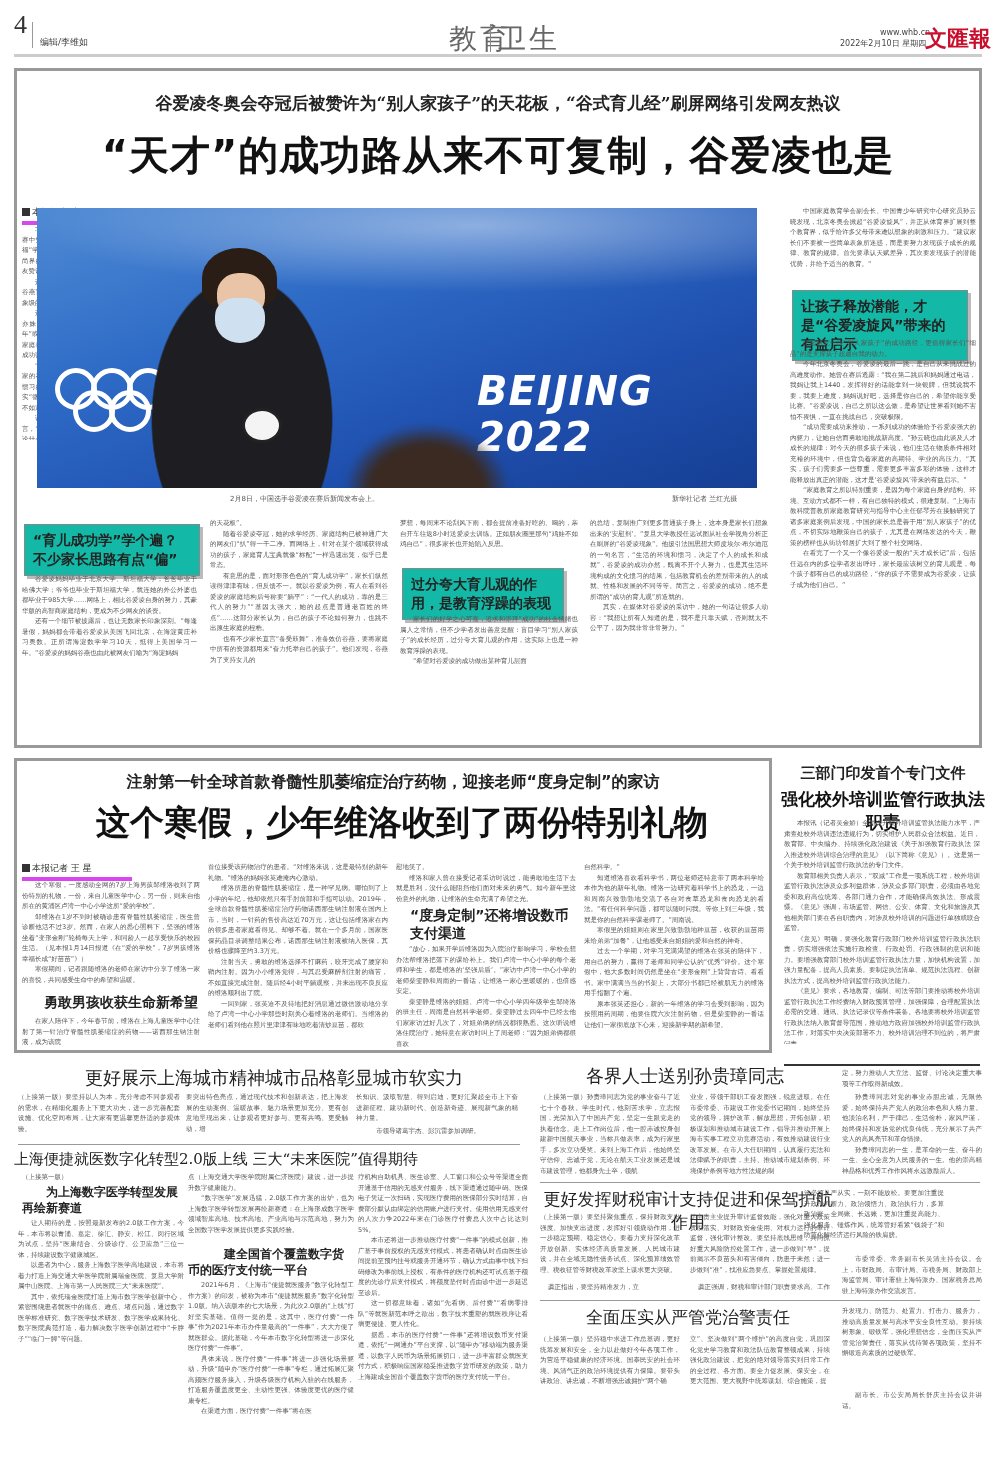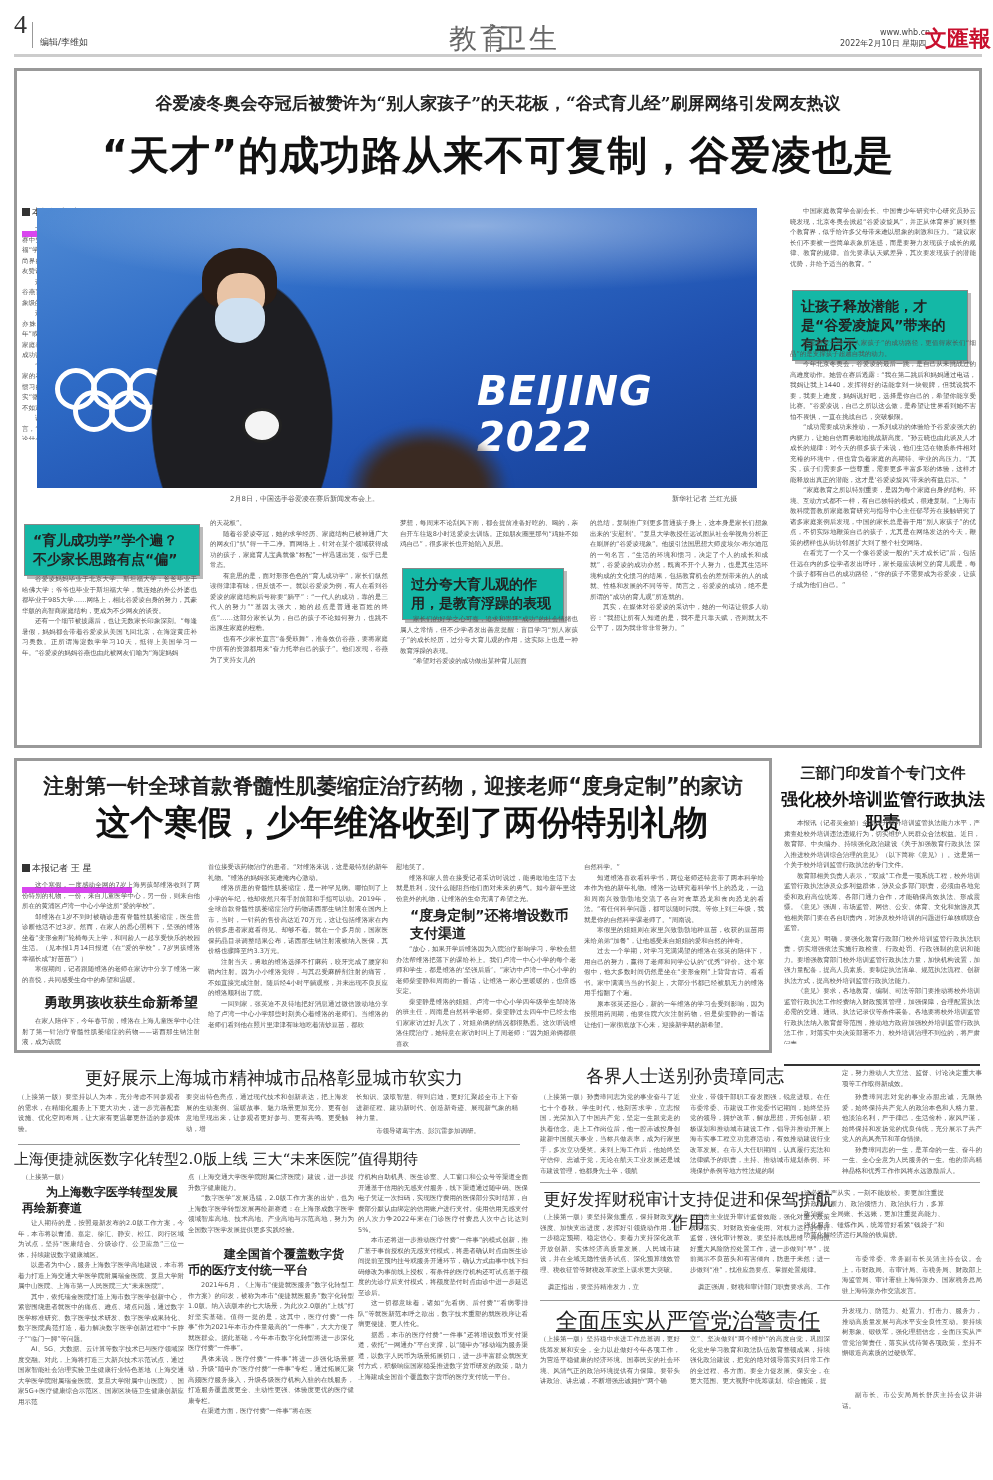--- a/index.html
+++ b/index.html
@@ -17,21 +17,21 @@
 
   .box { border: 3px solid #999; }
   .box1 { left: 14px; top: 68px; width: 968px; height: 680px; }
   .box2 { left: 14px; top: 758px; width: 758px; height: 295px; }
 
   .deck { font-family: "DejaVu Serif", serif; color: #222; font-weight: bold; }
   .head-big { font-family: "DejaVu Sans", sans-serif; font-weight: bold; color: #111; }
 
   .col { font-size: 6.5px; line-height: 10.5px; color: #555; text-align: justify; overflow: hidden; }
   .col p { text-indent: 2em; }
-  .byline { font-size: 9px; color: #333; border-bottom: 6px solid #d946ef; padding-bottom: 12px; }
+  .byline { font-size: 9px; color: #333; border-bottom: 4px solid #d946ef; padding-bottom: 2px; }
   .byline .sq { display: inline-block; width: 8px; height: 8px; background: #333; vertical-align: -1px; margin-right: 2px; }
   .subhead-box { border: 1px solid #888; box-shadow: 3px 3px 0 #bbb; background: #14b8a6; padding: 6px 8px; font-weight: bold; color: #222; font-size: 14px; line-height: 19px; }
   .subhead-plain { font-weight: bold; color: #222; font-size: 14px; }
 
   .photo { left: 37px; top: 208px; width: 720px; height: 280px; background: linear-gradient(160deg, #4f8ad4 0%, #2e6bc6 35%, #1f4fae 70%, #163f94 100%); overflow: hidden; }
   .photo .wave { position:absolute; left:-40px; top:-30px; width:800px; height:120px; background: radial-gradient(ellipse at 60% 40%, rgba(255,255,255,0.45), rgba(255,255,255,0) 65%); }
   .photo .rings { position:absolute; left:18px; top:160px; }
   .photo .ring { position:absolute; width:42px; height:42px; border:5px solid #fff; border-radius:50%; }
   .photo .bj { position:absolute; left:440px; top:160px; color:#fff; font-size:40px; font-weight:bold; font-style: italic; letter-spacing:1px; font-family: "DejaVu Sans", sans-serif; }
   .photo .person { position:absolute; left:90px; top:30px; width:230px; height:260px; background: radial-gradient(ellipse at 50% 25%, #e7c3a9 0 10%, transparent 11%), radial-gradient(ellipse at 50% 70%, #1e1e22 0 55%, transparent 56%); }
@@ -124,21 +124,21 @@
 <div class="abs subhead-box" style="left:792px; top:290px; width:176px;">让孩子释放潜能，才是“谷爱凌旋风”带来的有益启示</div>
 <div class="abs col" style="left:790px; top:338px; width:186px; height:404px;">
   <p>比起研究一些“别人家孩子”的成功路径，更值得家长们“细品”的是支撑孩子超越自我的动力。</p>
   <p>今年北京冬奥会，谷爱凌的最后一跳，是自己从未挑战过的高难度动作。她曾在赛后透露：“我在第二跳后和妈妈通过电话，我妈让我上1440，发挥得好的话能拿到一块银牌，但我说我不要，我要上难度，妈妈说好吧，选择是你自己的，希望你能享受比赛。”谷爱凌说，自己之所以这么做，是希望让世界看到她不害怕不畏惧，一直在挑战自己，突破极限。</p>
   <p>“成功需要成功来推动，一系列成功的体验给予谷爱凌强大的内驱力，让她自信而勇敢地挑战新高度。”孙云晓也由此谈及人才成长的规律：对今天的很多孩子来说，他们生活在物质条件相对充裕的环境中，但也背负着家庭的高期待、学业的高压力。“其实，孩子们需要多一些尊重，需要更多丰富多彩的体验，这样才能释放出真正的潜能，这才是‘谷爱凌旋风’带来的有益启示。”</p>
   <p>“家庭教育之所以特别重要，是因为每个家庭自身的结构、环境、互动方式都不一样，有自己独特的模式，很难复制。”上海市教科院普教所家庭教育研究与指导中心主任郁琴芳在接触研究了诸多家庭案例后发现，中国的家长总是善于用“别人家孩子”的优点，不切实际地鞭策自己的孩子，尤其是在网络发达的今天，鞭策的榜样也从街坊邻居扩大到了整个社交网络。</p>
   <p>在看完了一个又一个像谷爱凌一般的“天才成长记”后，包括任远在内的多位学者发出呼吁，家长最应该树立的育儿观是，每个孩子都有自己的成功路径，“你的孩子不需要成为谷爱凌，让孩子成为他们自己。”</p>
 </div>
 
 <div class="abs box box2"></div>
-<div class="abs" style="left:14px; top:772px; width:758px; text-align:center; font-size:21px; font-weight:bold; color:#222;">注射第一针全球首款脊髓性肌萎缩症治疗药物，迎接老师“度身定制”的家访</div>
+<div class="abs" style="left:14px; top:772px; width:758px; text-align:center; font-size:16px; font-weight:bold; color:#222;">注射第一针全球首款脊髓性肌萎缩症治疗药物，迎接老师“度身定制”的家访</div>
 <div class="abs deck" style="left:14px; top:800px; width:750px; text-align:center; font-size:34px; color:#111;padding-left:26px;">这个寒假，少年维洛收到了两份特别礼物</div>
 
 <div class="abs byline" style="left:22px; top:862px; width:110px;"><span class="sq"></span><span>本报记者 王 星</span></div>
 <div class="abs col" style="left:22px; top:880px; width:178px; height:114px;">
   <p>这个寒假，一度感动全网的7岁上海男孩邹维洛收到了两份特别的礼物，一份，来自儿童医学中心，另一份，则来自他所在的黄浦区卢湾一中心小学这所“爱的学校”。</p>
   <p>邹维洛在1岁不到时被确诊患有脊髓性肌萎缩症，医生曾诊断他活不过3岁。然而，在家人的悉心照料下，坚强的维洛坐着“变形金刚”轮椅每天上学，和同龄人一起享受快乐的校园生活。（见本报1月14日报道《在“爱的学校”，7岁男孩维洛幸福长成“好苗苗”》）</p>
   <p>寒假期间，记者跟随维洛的老师在家访中分享了维洛一家的喜悦，共同感受生命中的希望和温暖。</p>
 </div>
 <div class="abs subhead-plain" style="left:44px; top:994px; width:160px;">勇敢男孩收获生命新希望</div>
 <div class="abs col" style="left:22px; top:1016px; width:178px; height:32px;">
@@ -197,21 +197,20 @@
 </div>
 <div class="abs" style="left:540px; top:1182px; width:440px; height:1px; background:#999;"></div>
 
 <div class="abs deck" style="left:14px; top:1150px; width:520px; text-align:left; font-size:15px; font-weight:normal; color:#222;">上海便捷就医数字化转型2.0版上线 三大“未来医院”值得期待</div>
 <div class="abs col" style="left:22px; top:1172px; width:160px; height:12px;">（上接第一版）</div>
 <div class="abs subhead-plain" style="left:22px; top:1184px; width:160px; font-size:12px; line-height:16px; text-indent:2em;">为上海数字医学转型发展再绘新赛道</div>
 <div class="abs col" style="left:18px; top:1218px; width:166px; height:256px;">
   <p>让人期待的是，按照最新发布的2.0版工作方案，今年，本市将以青浦、嘉定、徐汇、静安、松江、闵行区域为试点，坚持“医康结合、分级诊疗、公卫应急”三位一体，持续建设数字健康城区。</p>
   <p>以患者为中心，服务上海数字医学高地建设，本市将着力打造上海交通大学医学院附属瑞金医院、复旦大学附属中山医院、上海市第一人民医院三大“未来医院”。</p>
   <p>其中，依托瑞金医院打造上海市数字医学创新中心，紧密围绕患者就医中的痛点、难点、堵点问题，通过数字医学标准研究、数字医学技术研发、数字医学成果转化、数字医院典范打造，着力解决数字医学创新过程中“卡脖子”“临门一脚”等问题。</p>
-  <p>AI、5G、大数据、云计算等数字技术已与医疗领域深度交融。对此，上海将打造三大新兴技术示范试点，通过国家智能社会治理实验卫生健康行业特色基地（上海交通大学医学院附属瑞金医院、复旦大学附属中山医院）、国家5G+医疗健康综合示范区、国家区块链卫生健康创新应用示范</p>
 </div>
 <div class="abs col" style="left:188px; top:1172px; width:166px; height:72px;">
   <p style="text-indent:0">点（上海交通大学医学院附属仁济医院）建设，进一步提升数字健康能力。</p>
   <p>“数字医学”发展迅猛，2.0版工作方案的出炉，也为上海数字医学转型发展再绘新赛道：在上海形成数字医学领域智库高地、技术高地、产业高地与示范高地，努力为全国数字医学发展提供更多实践经验。</p>
 </div>
 <div class="abs subhead-plain" style="left:188px; top:1246px; width:166px; font-size:12px; line-height:16px; text-indent:3em;">建全国首个覆盖数字货币的医疗支付统一平台</div>
 <div class="abs col" style="left:188px; top:1280px; width:166px; height:194px;">
   <p>2021年6月，《上海市“便捷就医服务”数字化转型工作方案》的印发，被称为本市“便捷就医服务”数字化转型1.0版。纳入该版本的七大场景，为此次2.0版的“上线”打好坚实基础。值得一提的是，这其中，医疗付费“一件事”作为2021年本市办件量最高的“一件事”，大大方便了就医群众。据此基础，今年本市数字化转型将进一步深化医疗付费“一件事”。</p>
   <p>具体来说，医疗付费“一件事”将进一步强化场景驱动，升级“随申办”医疗付费“一件事”专栏，通过拓展汇聚高频医疗服务接入，升级各级医疗机构入驻的在线服务，打造服务覆盖度更全、主动性更强、体验度更优的医疗健康专栏。</p>
   <p>在渠道方面，医疗付费“一件事”将在医</p>
@@ -227,19 +226,19 @@
 <div class="abs col" style="left:540px; top:1212px; width:140px; height:68px;">（上接第一版）要坚持聚焦重点，保持财政支出强度、加快支出进度，发挥好引领撬动作用，进一步稳定预期、稳定信心。要着力支持深化改革开放创新、实体经济高质量发展、人民城市建设，并在全域无隐性债务试点、深化预算绩效管理、税收征管等财税改革攻坚上谋求更大突破。</div>
 <div class="abs col" style="left:548px; top:1282px; width:132px; height:12px;">龚正指出，要坚持精准发力，立</div>
 <div class="abs col" style="left:690px; top:1212px; width:140px; height:68px;">足主责主业提升审计监督效能，强化对重大政策贯彻落实、对财政资金使用、对权力运行的审计监督，强化审计整改。要坚持底线思维，共同抓好重大风险防控处置工作，进一步做到“早”，提前揭示不良苗头和有害倾向，防患于未然；进一步做到“准”，找准应急要点、掌握处置规律。</div>
 <div class="abs col" style="left:698px; top:1282px; width:132px; height:12px;">龚正强调，财税和审计部门职责要求高、工作任务重，干部队伍建</div>
 <div class="abs col" style="left:804px; top:1188px; width:140px; height:64px;">设必须从严从实，一刻不能放松。要更加注重提升政治判断力、政治领悟力、政治执行力，多算政治账、全局账、长远账，更加注重提高能力、强化服务、锤炼作风，统筹管好看紧“钱袋子”和防范化解经济运行风险的铁肩膀。</div>
 <div class="abs col" style="left:842px; top:1254px; width:140px; height:40px;">
   <p>市委常委、常务副市长吴清主持会议。会上，市财政局、市审计局、市税务局、财政部上海监管局、审计署驻上海特派办、国家税务总局驻上海特派办作交流发言。</p>
 </div>
 <div class="abs" style="left:540px; top:1300px; width:440px; height:1px; background:#999;"></div>
 
-<div class="abs deck" style="left:540px; top:1306px; width:296px; text-align:center; font-size:22px; font-weight:normal; color:#222;text-decoration:underline;">全面压实从严管党治警责任</div>
+<div class="abs deck" style="left:540px; top:1306px; width:296px; text-align:center; font-size:17px; font-weight:normal; color:#222;">全面压实从严管党治警责任</div>
 <div class="abs col" style="left:540px; top:1334px; width:140px; height:140px;">（上接第一版）坚持稳中求进工作总基调，更好统筹发展和安全，全力以赴做好今年各项工作，为营造平稳健康的经济环境、国泰民安的社会环境、风清气正的政治环境提供有力保障。要带头讲政治、讲忠诚，不断增强忠诚拥护“两个确</div>
 <div class="abs col" style="left:690px; top:1334px; width:140px; height:140px;">立”、坚决做到“两个维护”的高度自觉，巩固深化党史学习教育和政法队伍教育整顿成果，持续强化政治建设，把党的绝对领导落实到日常工作的全过程、各方面。要全力促发展、保安全，在更大范围、更大视野中统筹谋划、综合施策，提</div>
 <div class="abs col" style="left:842px; top:1306px; width:140px; height:80px;">升发现力、防范力、处置力、打击力、服务力，推动高质量发展与高水平安全良性互动。要持续树形象、锻铁军，强化理想信念，全面压实从严管党治警责任，落实从优待警各项政策，坚持不懈锻造高素质的过硬铁军。</div>
 <div class="abs col" style="left:842px; top:1390px; width:140px; height:40px;">
   <p>副市长、市公安局局长舒庆主持会议并讲话。</p>
 </div>
 
 </body></html>

